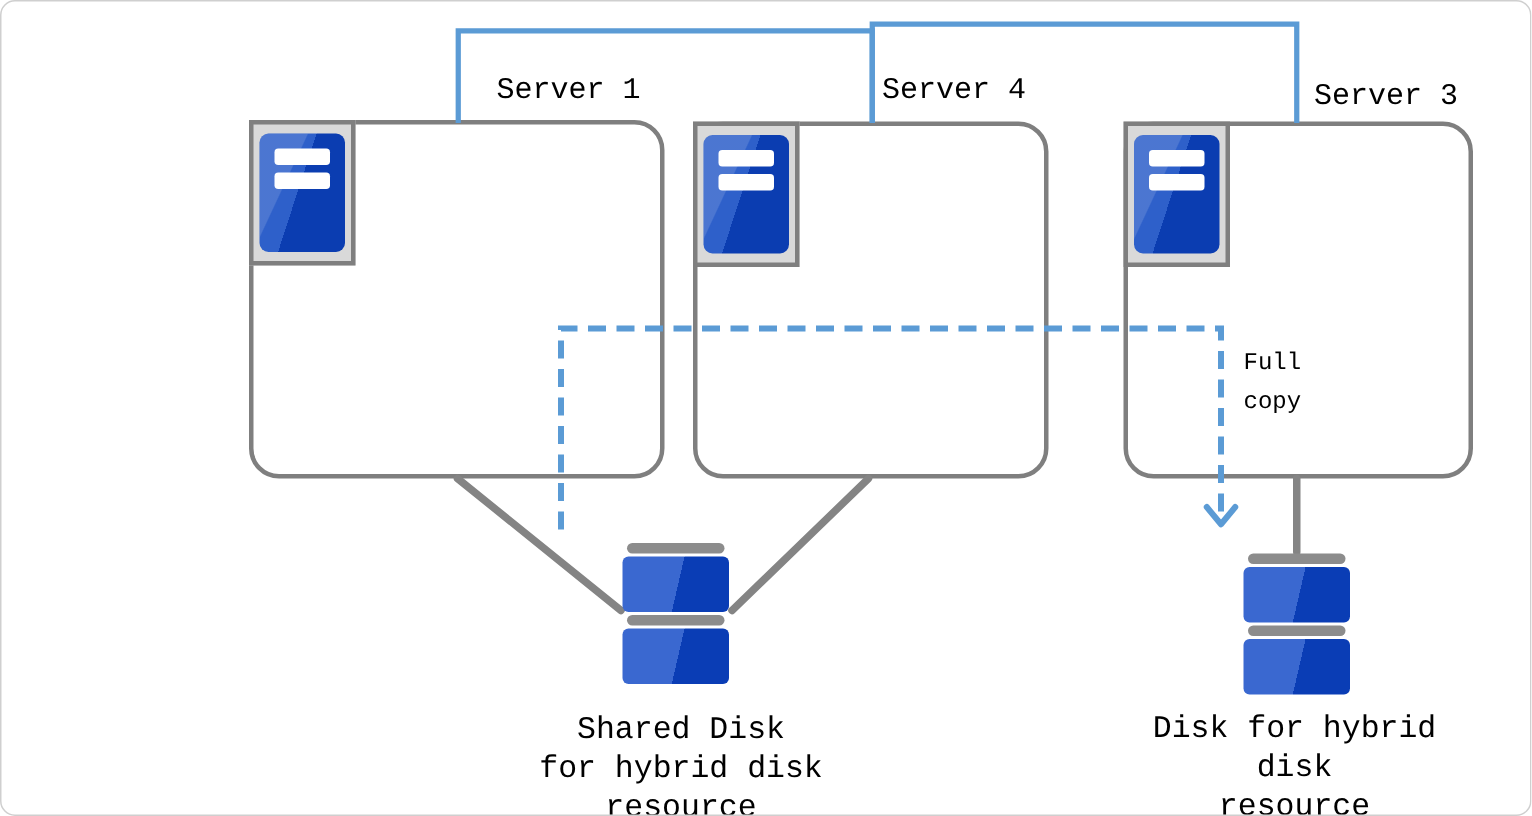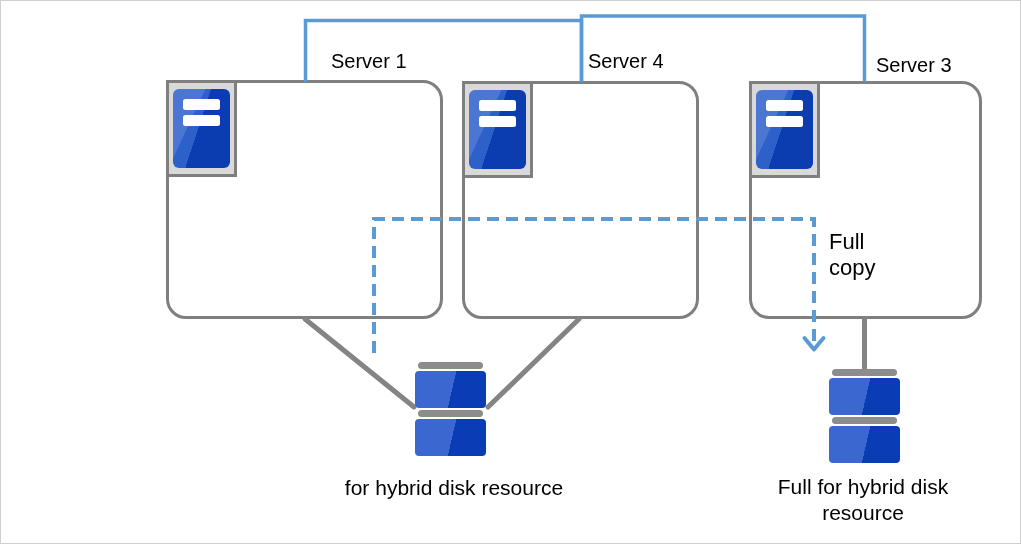--- a/index.html
+++ b/index.html
@@ -2,23 +2,23 @@
 <html><head>
 <meta charset="utf-8">
 <style>
   html,body{margin:0;padding:0;background:#fff;}
   .stage{
     position:relative;
     width:1021px;height:544px;
     box-sizing:border-box;
     background:#fff;
     border:1px solid #cfcfcf;
-    border-radius:0;
+    border-radius:10px;
     overflow:hidden;
-    font-family:Liberation Sans, sans-serif;
+    font-family:Liberation Mono, monospace;
     color:#000;
   }
   
   .server-box{
     position:absolute;
     box-sizing:border-box;
     border:3px solid #7f7f7f;
     border-radius:20px;
     background:#fff;
     z-index:1;
@@ -59,21 +59,21 @@
     display:flex;flex-direction:column;align-items:center;gap:2px;
     z-index:4;
   }
   .disk-cap{width:65px;height:7px;border-radius:3.5px;background:#8c8c8c;}
   .disk-body{
     width:71px;height:37px;border-radius:4px;
     background:linear-gradient(103deg,#3a68d0 52%,#0a3db5 52%);
   }
   
   .lbl{position:absolute;z-index:5;font-size:20px;line-height:24px;white-space:nowrap;}
-  .note{position:absolute;z-index:5;font-size:22px;line-height:26px;}
+  .note{position:absolute;z-index:5;font-size:16px;line-height:26px;}
   .caption{position:absolute;z-index:5;font-size:21px;line-height:26px;text-align:center;}
   .caption span,.note span{display:block;}
 </style>
 </head>
 <body>
 
 <div class="stage">
 
   <div class="server-box" style="left:165px;top:79px;width:277px;height:239px"></div>
   <div class="server-box" style="left:461px;top:80px;width:237px;height:238px"></div>
@@ -124,21 +124,22 @@
   <div class="lbl" style="left:330px;top:48px">Server 1</div>
   <div class="lbl" style="left:587px;top:48px">Server 4</div>
   <div class="lbl" style="left:875px;top:52px">Server 3</div>
 
   <div class="note" style="left:828px;top:228px">
     <span>Full</span>
     <span>copy</span>
   </div>
 
   <div class="caption" style="left:323px;top:474px;width:260px">
+    <span>Shared Disk</span>
     <span>for hybrid disk resource</span>
   </div>
 
   <div class="caption" style="left:752px;top:473px;width:220px">
-    <span>Full for hybrid disk</span>
+    <span>Disk for hybrid disk</span>
     <span>resource</span>
   </div>
 
 </div>
 
 </body></html>

